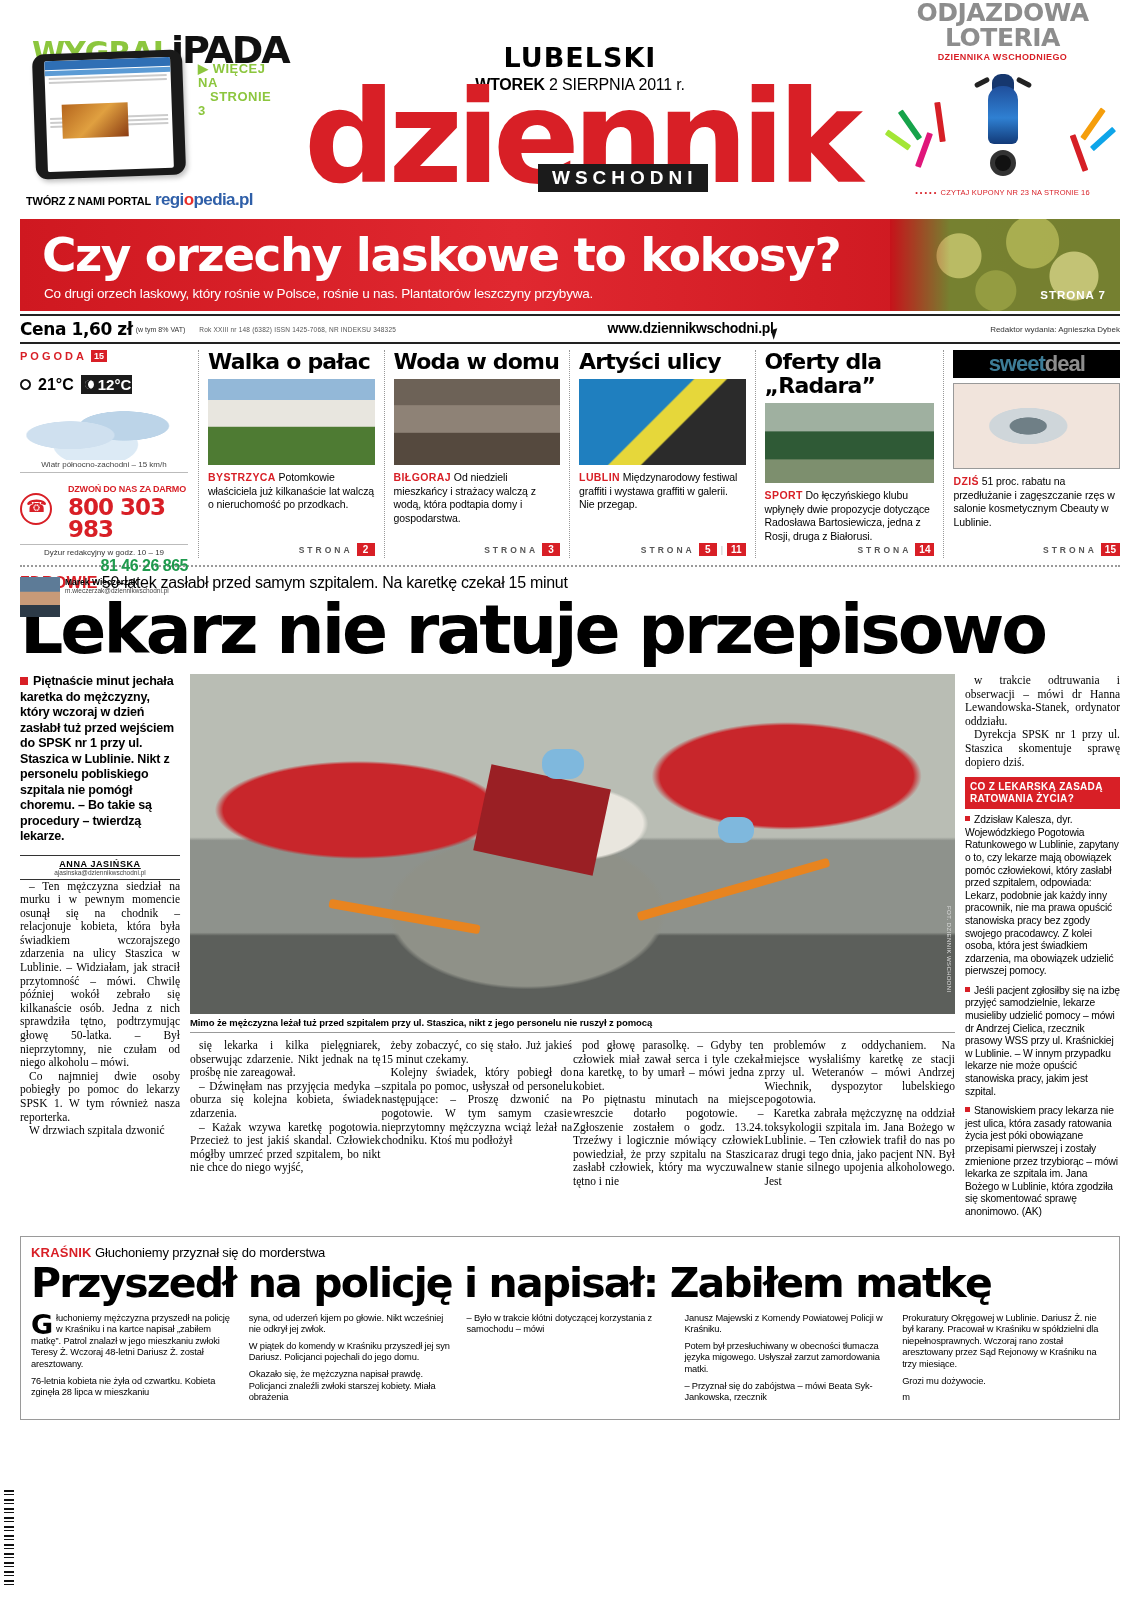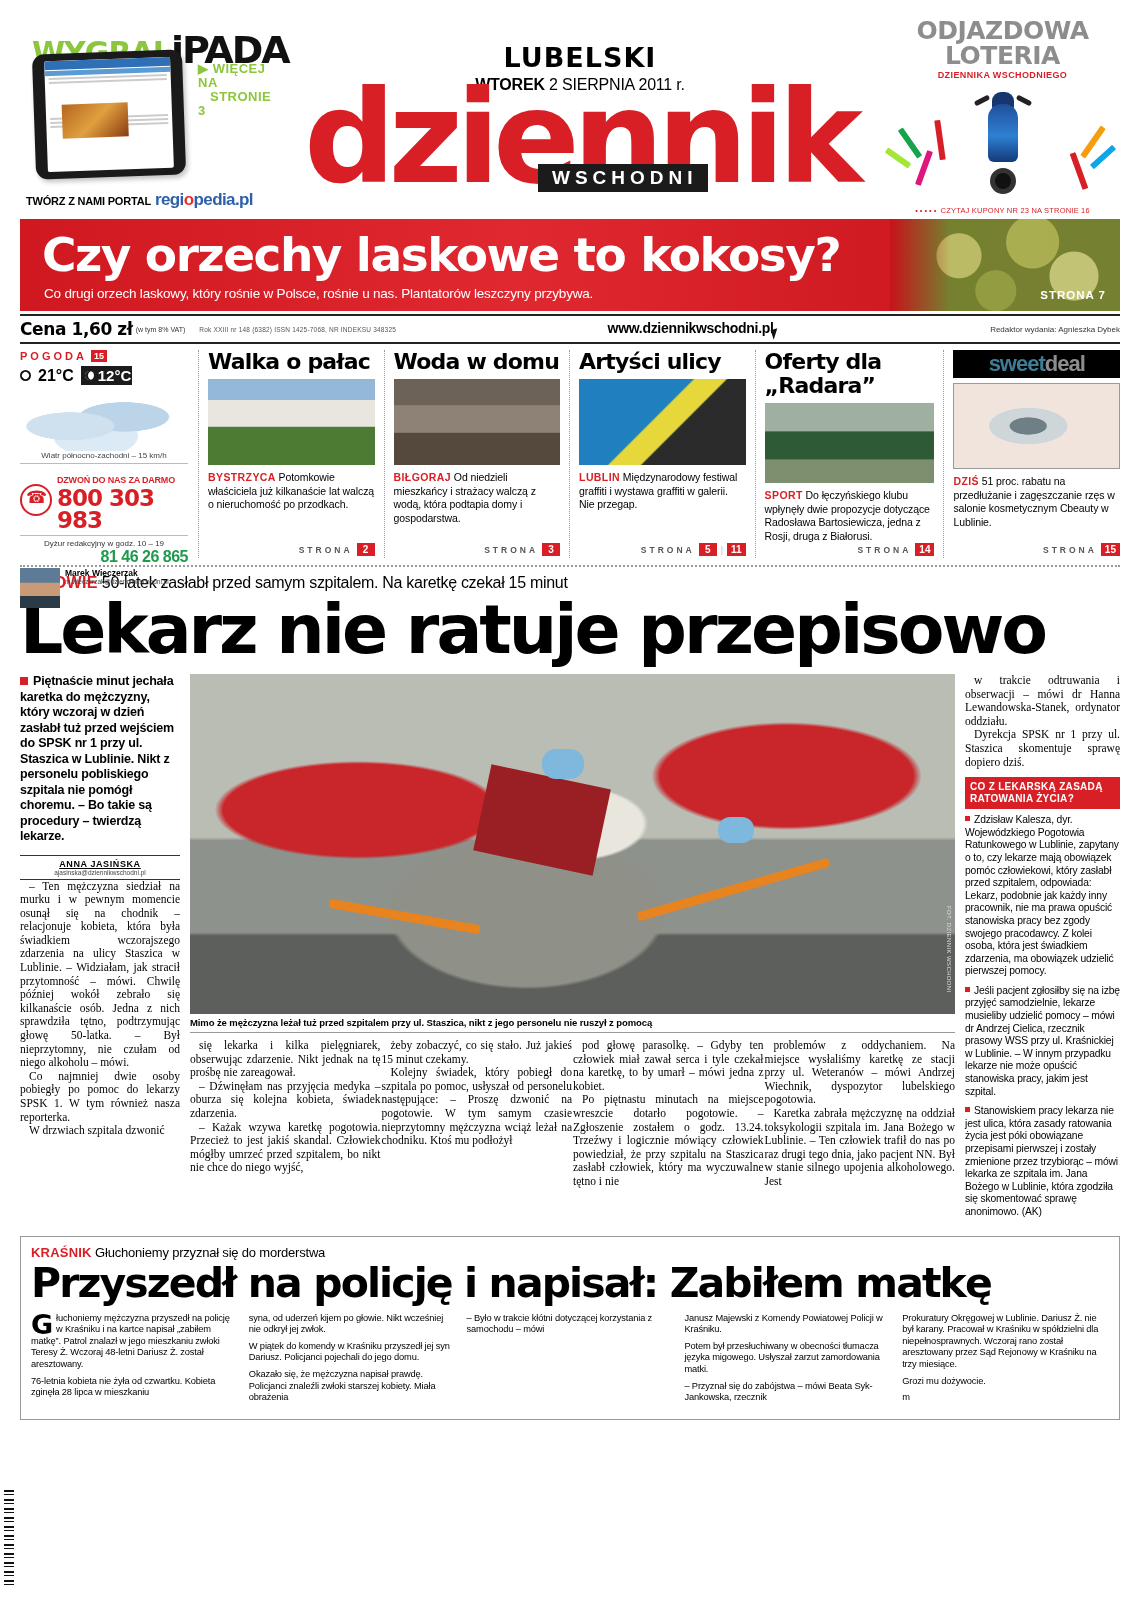--- a/index.html
+++ b/index.html
@@ -31,21 +31,21 @@
   .regio{font-size:17px;font-weight:bold;color:#2f5fa8;letter-spacing:-.6px;}
   .regio .o{color:#e8302a;}
 
   .masthead{flex:1;position:relative;text-align:center;}
   .lubelski{font-size:27px;font-weight:bold;letter-spacing:1px;margin-top:42px;font-family:"DejaVu Sans",sans-serif;}
   .dateline{font-size:16px;margin-top:3px;letter-spacing:-.2px;}
   .dateline b{font-weight:bold;}
   .dziennik{font-size:128px;font-weight:bold;color:#d81f26;letter-spacing:-7px;line-height:100px;margin-top:-6px;font-family:"DejaVu Sans",sans-serif;}
   .wschodni{position:absolute;left:50%;transform:translateX(-42px);bottom:-4px;background:#1b1b1b;color:#fff;font-size:19px;font-weight:bold;letter-spacing:5px;padding:3px 10px 3px 14px;}
 
-  .promo-right{width:235px;flex:none;text-align:center;padding-top:18px;position:relative;}
+  .promo-right{width:235px;flex:none;text-align:center;position:relative;}
   .odjazdowa{color:#8d8d8d;font-size:25px;font-weight:bold;letter-spacing:-.5px;line-height:25px;font-family:"DejaVu Sans",sans-serif;}
   .loteria-sub{color:#d81f26;font-size:9px;font-weight:bold;letter-spacing:.4px;margin-top:2px;}
   .scooter-wrap{position:relative;height:120px;margin-top:4px;}
   .scooter{position:absolute;left:50%;top:6px;transform:translateX(-50%);width:58px;height:104px;}
   .scooter .body{position:absolute;left:14px;top:14px;width:30px;height:58px;background:linear-gradient(180deg,#1f4f9c,#2f80d2 55%,#123a78);border-radius:14px 14px 6px 6px;}
   .scooter .head{position:absolute;left:18px;top:2px;width:22px;height:18px;background:#16376e;border-radius:9px 9px 4px 4px;}
   .scooter .mir-l{position:absolute;left:0;top:8px;width:16px;height:5px;background:#222;border-radius:3px;transform:rotate(-28deg);}
   .scooter .mir-r{position:absolute;right:0;top:8px;width:16px;height:5px;background:#222;border-radius:3px;transform:rotate(28deg);}
   .scooter .wheel{position:absolute;left:16px;bottom:0;width:26px;height:26px;border-radius:50%;background:#111;border:5px solid #333;box-sizing:border-box;}
   .burst{position:absolute;left:0;top:0;width:100%;height:100%;}
@@ -69,28 +69,28 @@
   .web{flex:1;text-align:center;font-size:14px;font-weight:bold;letter-spacing:-.3px;position:relative;}
   .cursor{display:inline-block;width:0;height:0;border-left:7px solid #111;border-bottom:10px solid transparent;transform:rotate(-18deg);margin-left:-2px;vertical-align:-6px;}
   .redaktor{font-size:8px;color:#333;}
 
   
   .teaserrow{display:flex;margin-top:6px;height:208px;}
   .wxcol{width:168px;flex:none;padding-right:10px;border-right:1px dotted #999;position:relative;}
   .pogoda-line{display:flex;align-items:center;gap:4px;}
   .pogoda{color:#d81f26;font-size:11px;font-weight:bold;letter-spacing:3px;}
   .pog-badge{background:#d81f26;color:#fff;font-size:9px;font-weight:bold;padding:1px 3px;}
-  .temps{display:flex;align-items:center;gap:7px;margin-top:4px;}
+  .temps{display:flex;align-items:center;gap:7px;margin-top:13px;}
   .sun{width:11px;height:11px;border:2px solid #111;border-radius:50%;box-sizing:border-box;transform:rotate(45deg);}
   .t-day{font-size:16px;font-weight:bold;}
   .t-night{background:#1b1b1b;color:#fff;font-size:15px;font-weight:bold;padding:1px 1px 1px 4px;display:flex;align-items:center;gap:4px;}
   .moon{width:9px;height:9px;border-radius:50%;background:#fff;box-shadow:3px 0 0 0 #1b1b1b inset;}
   .wxart{height:62px;margin-top:4px;background:radial-gradient(ellipse at 30% 60%,#cfe0ef 0 26%,transparent 27%),radial-gradient(ellipse at 62% 45%,#bcd4e8 0 30%,transparent 31%),radial-gradient(ellipse at 45% 75%,#dceaf5 0 32%,transparent 33%);}
   .wxcap{font-size:8px;color:#444;text-align:center;border-bottom:1px solid #bbb;padding-bottom:3px;}
-  .phonebox{margin-top:5px;display:flex;align-items:center;gap:5px;}
+  .phonebox{margin-top:5px;display:flex;align-items:center;gap:16px;}
   .phone-icon{width:28px;height:28px;border:2px solid #d81f26;border-radius:50%;flex:none;position:relative;}
   .phone-icon:before{content:"\260E";position:absolute;left:4px;top:1px;font-size:17px;color:#d81f26;}
   .zadarmo{font-size:9px;font-weight:bold;color:#d81f26;letter-spacing:-.2px;}
   .bignum{font-size:23px;font-weight:bold;color:#d81f26;letter-spacing:-1px;line-height:22px;font-family:"DejaVu Sans",sans-serif;}
   .dyzur{font-size:8px;color:#333;text-align:center;border-top:1px solid #bbb;padding-top:3px;margin-top:4px;}
   .greennum{font-size:16px;font-weight:bold;color:#1f9a4d;text-align:right;letter-spacing:-.5px;}
   .editorrow{display:flex;gap:5px;margin-top:2px;}
   .avatar{width:40px;height:40px;flex:none;background:linear-gradient(180deg,#5d7b97 0 36%,#c89a78 37% 70%,#2c3a47 71%);}
   .editor-name{font-size:8.5px;font-weight:bold;line-height:10px;}
   .editor-mail{font-size:6.5px;color:#444;}

